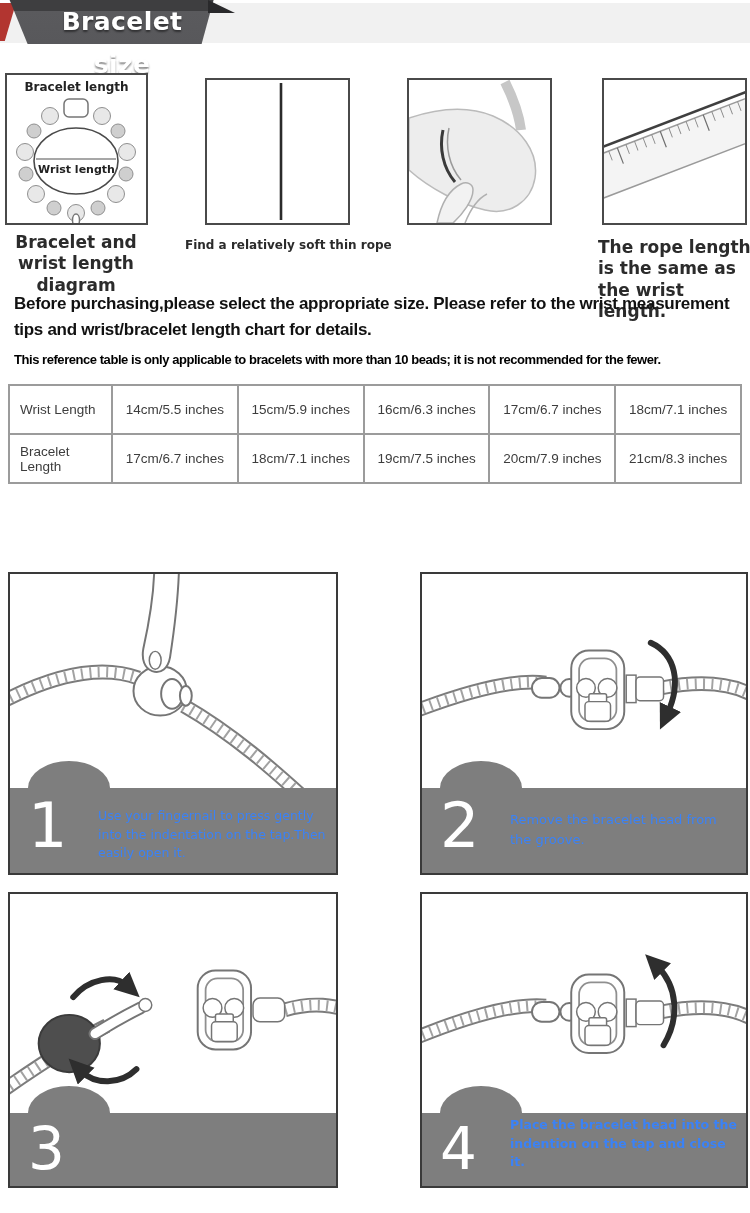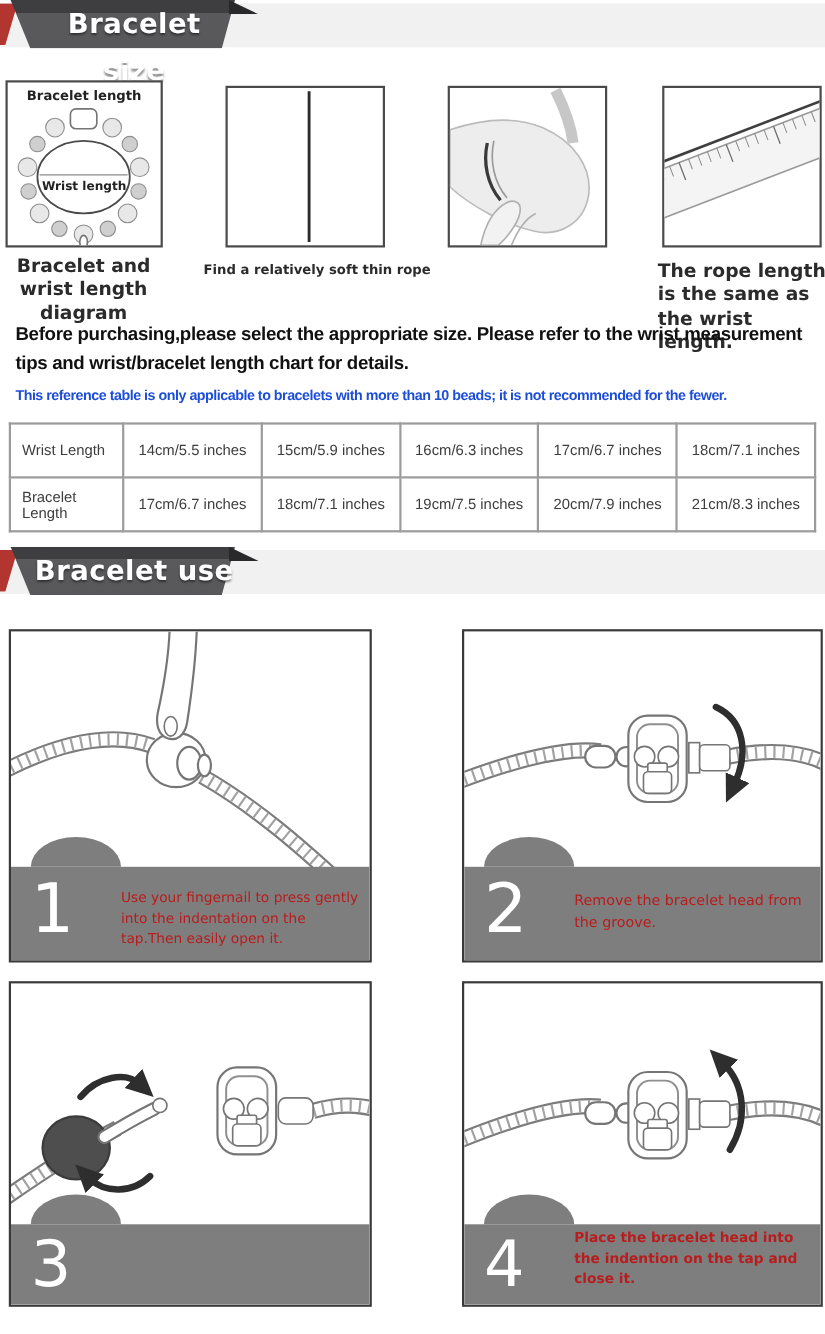--- a/index.html
+++ b/index.html
@@ -25,36 +25,36 @@
   
   .fig-box { position:absolute; background:#fff; border:2px solid #4a4a4a; }
   .fig-caption { position:absolute; font-size:17px; font-weight:bold; color:#2b2b2b; line-height:1.25; }
   .cap-center { text-align:center; }
   .overlay-label { position:absolute; width:100%; text-align:center; color:#222; font-weight:bold; }
 
   
   .intro { position:absolute; left:14px; top:291px; width:724px; color:#111;
            font-family:"Liberation Sans",sans-serif; font-size:17px; font-weight:bold;
            letter-spacing:-0.3px; line-height:1.55; }
-  .warning { position:absolute; left:14px; top:352px; width:736px; color:#1d4ed8;
+  .warning { position:absolute; left:14px; top:352px; width:736px; color:#000000;
              font-family:"Liberation Sans",sans-serif; font-size:13px; font-weight:bold;
              letter-spacing:-0.45px; white-space:nowrap; }
   table.size-table { position:absolute; left:8px; top:384px; width:734px; border-collapse:collapse;
                      font-family:"Liberation Sans",sans-serif; font-size:13.5px; color:#3d3d3d; }
   table.size-table th, table.size-table td { border:2px solid #9b9b9b; height:49px; font-weight:normal; }
   table.size-table th { text-align:left; padding-left:10px; width:116px; }
   table.size-table td { text-align:center; width:147px; }
 
   
   .step-panel { position:absolute; background:#fff; border:2px solid #3a3a3a; overflow:hidden; }
   .step-band { position:absolute; left:0; right:0; bottom:0; background:#7e7e7e; }
   .step-bump { position:absolute; left:18px; width:82px; height:27px; background:#7e7e7e;
                border-radius:50% 50% 0 0 / 100% 100% 0 0; }
   .step-num { position:absolute; left:18px; color:#fff; font-weight:400; line-height:1; }
-  .step-text { position:absolute; left:100px; right:8px; color:#b91c1c; line-height:1.5; }
+  .step-text { position:absolute; left:88px; right:8px; color:#3b82f6; line-height:1.5; }
   .wt-bold { font-weight:bold; }
   .ill { display:block; }
 
   
   .t1 { fill:none; stroke:#7c7c7c; stroke-width:15px; }
   .t2 { fill:none; stroke:#fff;    stroke-width:11px; }
   .t3 { fill:none; stroke:#a2a2a2; stroke-width:11px; stroke-dasharray:2 6.5; }
   .ln  { fill:#fff; stroke:#757575; stroke-width:2px; }
   .ln2 { fill:#fff; stroke:#757575; stroke-width:1.5px; }
   .arr { fill:none; stroke:#2e2e2e; stroke-width:6px; stroke-linecap:round; }
@@ -154,29 +154,20 @@
       <th>Bracelet Length</th>
       <td>17cm/6.7 inches</td>
       <td>18cm/7.1 inches</td>
       <td>19cm/7.5 inches</td>
       <td>20cm/7.9 inches</td>
       <td>21cm/8.3 inches</td>
     </tr>
   </tbody>
     </table>
 
-  <div class="banner-wrap" style="top:497px">
-    <div class="banner-strip"></div>
-    <div class="ribbon">
-      <div class="ribbon-red"></div>
-      <div class="ribbon-body"></div>
-      <div class="ribbon-fold"></div>
-      <div class="ribbon-text">Bracelet use</div>
-    </div>
-  </div>
 
   <div class="step-panel" style="left:8px; top:572px; width:330px; height:303px;">
     <svg class="ill" viewBox="0 0 330 216" width="326" height="216">
       <path class="t1" d="M-8,128 C55,95 100,93 130,104"></path>
       <path class="t2" d="M-8,128 C55,95 100,93 130,104"></path>
       <path class="t3" d="M-8,128 C55,95 100,93 130,104"></path>
       <path class="t1" d="M176,132 C225,160 268,198 305,232"></path>
       <path class="t2" d="M176,132 C225,160 268,198 305,232"></path>
       <path class="t3" d="M176,132 C225,160 268,198 305,232"></path>
       <ellipse cx="152" cy="117" rx="27" ry="25" class="ln"></ellipse>

